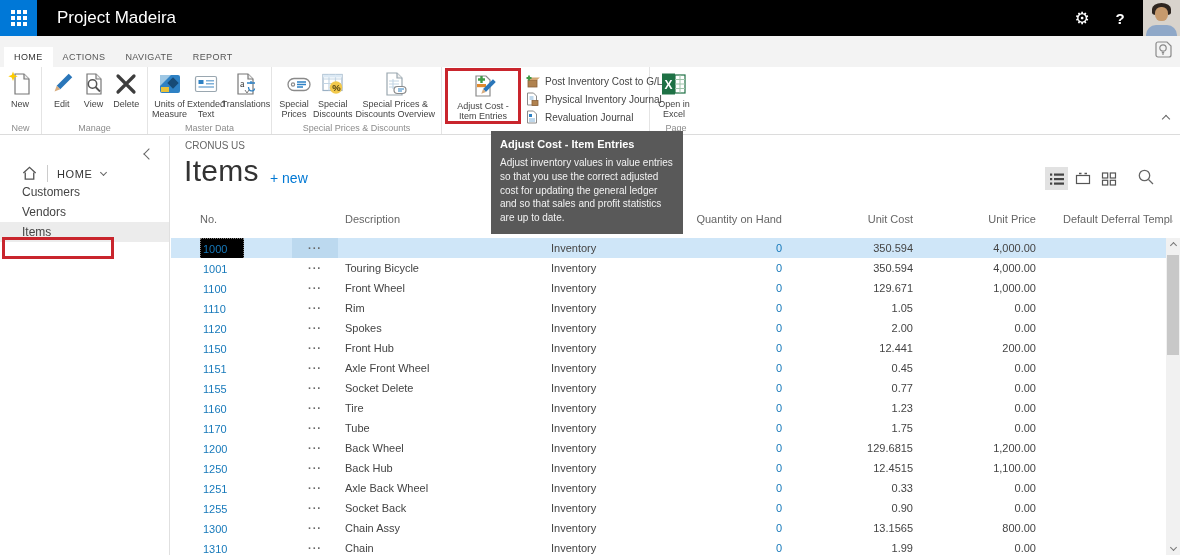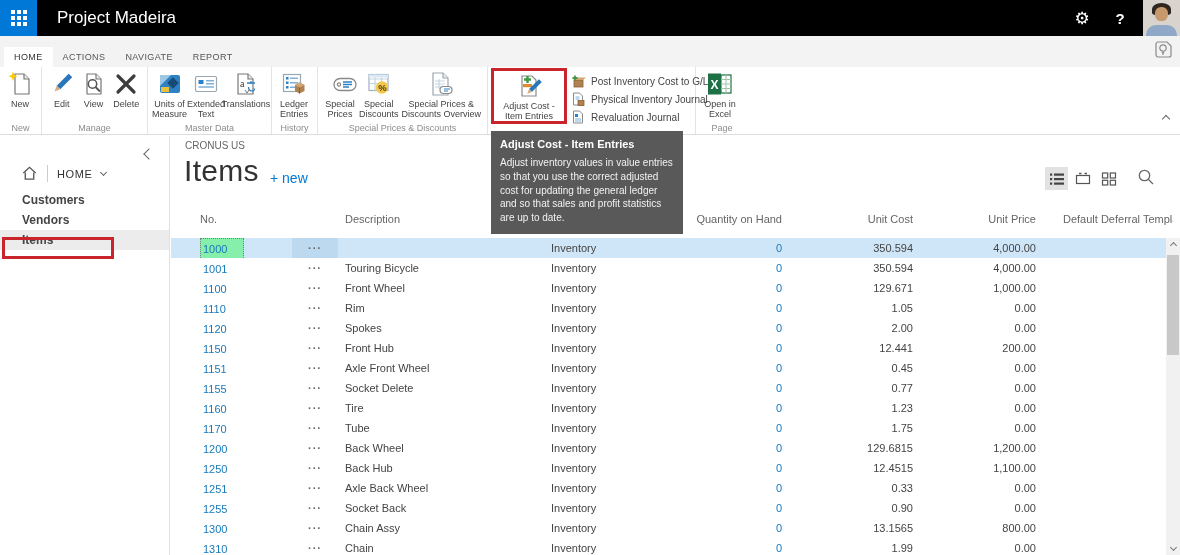--- a/index.html
+++ b/index.html
@@ -50,21 +50,21 @@
   .chev-down{transform:rotate(225deg);}
   .chev-left{transform:rotate(-45deg);width:8px;height:8px;}
 
   
   .sidebar{position:absolute;left:0;top:136px;width:170px;height:419px;background:#fff;
            border-right:1px solid #e0e0e0;}
   .side-collapse{position:absolute;right:13px;top:5px;cursor:pointer;padding:3px;}
   .home-row{position:absolute;left:21px;top:29px;display:flex;align-items:center;gap:9px;cursor:pointer;}
   .home-sep{width:1px;height:17px;background:#ccc;}
   .home-label{font-size:11px;letter-spacing:.6px;color:#333;}
-  .nav-list{position:absolute;left:0;top:54px;width:100%;font-weight:bold;}
+  .nav-list{position:absolute;left:0;top:46px;width:100%;}
   .nav-item{height:20px;line-height:20px;padding-left:22px;font-size:12px;color:#444;cursor:pointer;}
   .nav-item.selected{background:#ececec;}
   .red-outline-items{position:absolute;left:2px;top:101px;width:112px;height:22px;
                      border:3px solid #c9252d;pointer-events:none;z-index:5;}
 
   
   .main{position:absolute;left:171px;top:136px;width:1009px;height:419px;background:#fff;}
   .company{position:absolute;left:14px;top:4px;font-size:10px;color:#666;}
   .page-title{position:absolute;left:13px;top:18px;font-size:30px;font-weight:300;color:#333;letter-spacing:.3px;}
   .new-link{position:absolute;left:99px;top:34px;font-size:14px;color:#0078d4;cursor:pointer;}
@@ -84,21 +84,21 @@
   .c-no{left:29px;width:78px;}
   .c-dots{left:121px;width:46px;text-align:center;color:#666;font-weight:bold;letter-spacing:1px;}
   .c-desc{left:174px;width:200px;}
   .c-type{left:380px;width:104px;}
   .c-qty{left:490px;width:121px;text-align:right;}
   .c-cost{left:617px;width:125px;text-align:right;}
   .c-price{left:740px;width:125px;text-align:right;}
   .c-def{left:892px;width:110px;}
   .blue{color:#1779ba;}
   .trow .c-no span{display:inline-block;min-width:44px;padding:0 2px;border:1px solid transparent;}
-  .trow.selected .c-no span{border:1px dotted #7c7c7c;background:#86efac;}
+  .trow.selected .c-no span{border:1px dotted #7c7c7c;background:#000000;}
 
   
   .scrollbar{position:absolute;right:0;top:102px;width:14px;height:317px;background:#f1f1f1;}
   .sb-arrow{position:absolute;left:0;width:14px;height:15px;display:flex;align-items:center;
             justify-content:center;cursor:pointer;}
   .sb-up{top:0;} .sb-down{bottom:0;}
   .sb-chev{width:5px;height:5px;border-left:1.3px solid #777;border-top:1.3px solid #777;}
   .sb-thumb{position:absolute;left:1px;top:17px;width:12px;height:100px;background:#c8c8c8;cursor:pointer;}
 
   
@@ -222,36 +222,20 @@
             <path d="M15 3 v5 h5" fill="#eee" stroke="#777" stroke-width="1.2"></path>
             <text x="7" y="16" font-size="10" fill="#333" font-family="Liberation Serif,serif">a</text>
             <path d="M14 12 h8 M18 10 v3 M15.5 16 c0 5 6 5 6 1.5" stroke="#2e81c4" stroke-width="1.3" fill="none"></path>
             <path d="M12 19 l2 3 2 -3" fill="none" stroke="#777" stroke-width="1"></path>
           </svg>
         <span>Translations</span>
       </div>
       <div class="glabel">Master Data</div>
     </div>
 
-    <div class="rgroup" style="width:46px;">
-      <div class="rbtn" style="width:36px;">
-        <svg width="26" height="26" viewBox="0 0 26 26">
-            <rect x="2.5" y="3.5" width="17" height="17" fill="#fff" stroke="#9aa7b0" stroke-width="1.2"></rect>
-            <rect x="5" y="6" width="2.5" height="2.5" fill="#2e81c4"></rect>
-            <rect x="5" y="10.5" width="2.5" height="2.5" fill="#2e81c4"></rect>
-            <rect x="5" y="15" width="2.5" height="2.5" fill="#2e81c4"></rect>
-            <path d="M9 7.2 h8 M9 11.7 h8 M9 16.2 h5" stroke="#7fb0d8" stroke-width="1.6"></path>
-            <path d="M14 14 l4.5 -2.5 5 2.5 v6 l-5 2.5 -4.5 -2.5 z" fill="#b0824f"></path>
-            <path d="M14 14 l4.5 2.5 5 -2.5 -5 -2.5 z" fill="#d2a673"></path>
-            <path d="M18.5 16.5 v6" stroke="#8a6038" stroke-width="1"></path>
-          </svg>
-        <span>Ledger Entries</span>
-      </div>
-      <div class="glabel">History</div>
-    </div>
 
     <div class="rgroup" style="width:170px;">
       <div class="rbtn" style="width:36px;align-items:flex-end;">
         <svg width="26" height="26" viewBox="0 0 26 26">
             <rect x="2" y="7.5" width="22" height="12" rx="6" fill="#fff" stroke="#8a8a8a" stroke-width="1.3"></rect>
             <circle cx="7" cy="13.5" r="1.6" fill="none" stroke="#8a8a8a" stroke-width="1.2"></circle>
             <path d="M11 11 h9 M11 13.5 h9 M11 16 h6" stroke="#2e81c4" stroke-width="1.4"></path>
           </svg>
         <span>Special Prices</span>
       </div>

